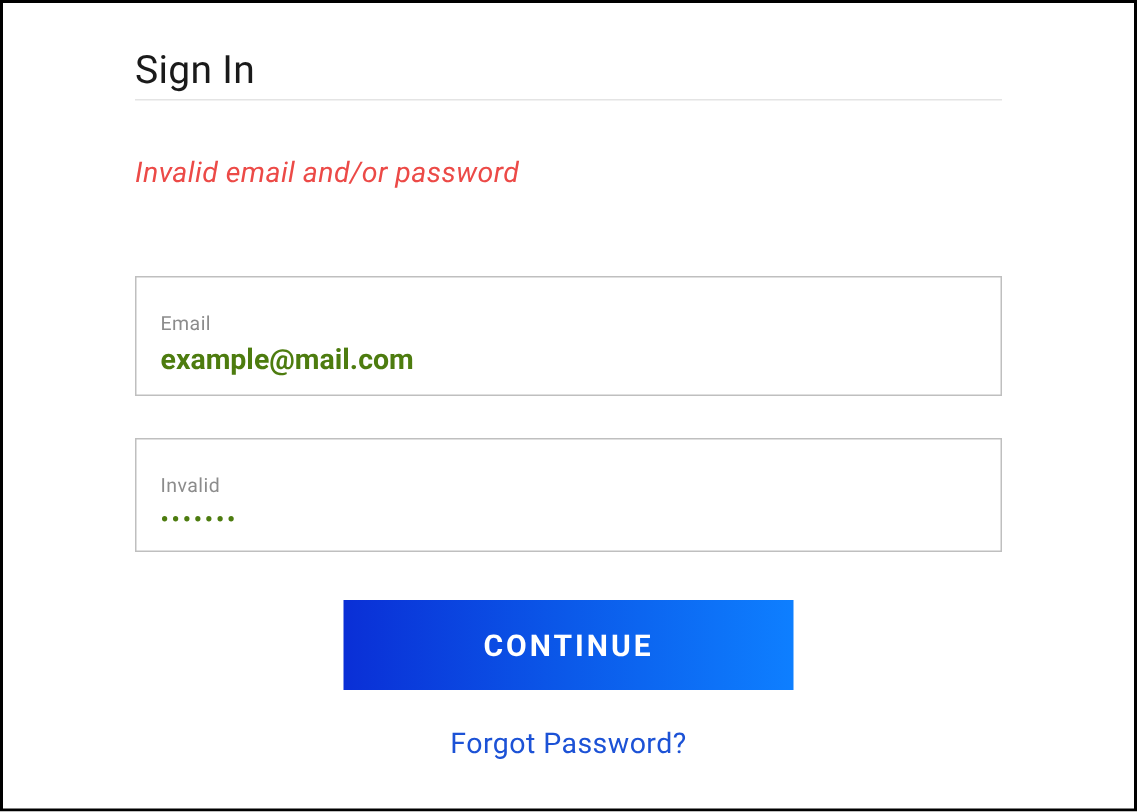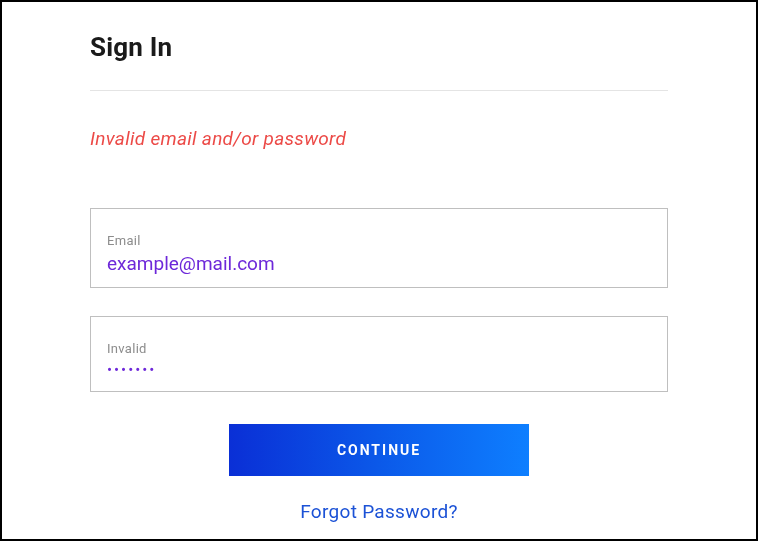--- a/index.html
+++ b/index.html
@@ -14,24 +14,24 @@
       background: #fff;
     }
     .outer {
       border: 2px solid #000;
       width: 758px;
       height: 541px;
       padding: 30px 88px 20px 88px;
     }
     .title {
       font-size: 26px;
-      font-weight: 700;
+      font-weight: 400;
       color: #1a1a1a;
       letter-spacing: 0.2px;
-      margin-bottom: 28px;
+      margin-bottom: 4px;
     }
     .divider {
       border: none;
       border-top: 1px solid #e4e4e4;
       margin-bottom: 36px;
     }
     .error-msg {
       color: #ec4a47;
       font-size: 19px;
       letter-spacing: 0.3px;
@@ -48,38 +48,39 @@
       font-size: 13px;
       color: #8c8c8c;
       letter-spacing: 0.3px;
       margin-bottom: 4px;
     }
     .field-input {
       border: none;
       outline: none;
       width: 100%;
       font-size: 19px;
-      color: #6d28d9;
+      color: #4d7c0f;
       background: transparent;
       font-family: inherit;
+      font-weight: bold;
     }
     .field-input.password {
       letter-spacing: 2px;
       font-size: 15px;
     }
     .actions {
       text-align: center;
       margin-top: 32px;
     }
     .continue-btn {
       display: inline-block;
       background: linear-gradient(90deg, #0a2fd6 0%, #0b59e9 50%, #0e7fff 100%);
       color: #fff;
       border: none;
-      font-size: 14px;
+      font-size: 20px;
       font-weight: 700;
       letter-spacing: 2px;
       padding: 18px 0;
       width: 300px;
       cursor: pointer;
       font-family: inherit;
     }
     .forgot-link {
       display: inline-block;
       margin-top: 24px;

